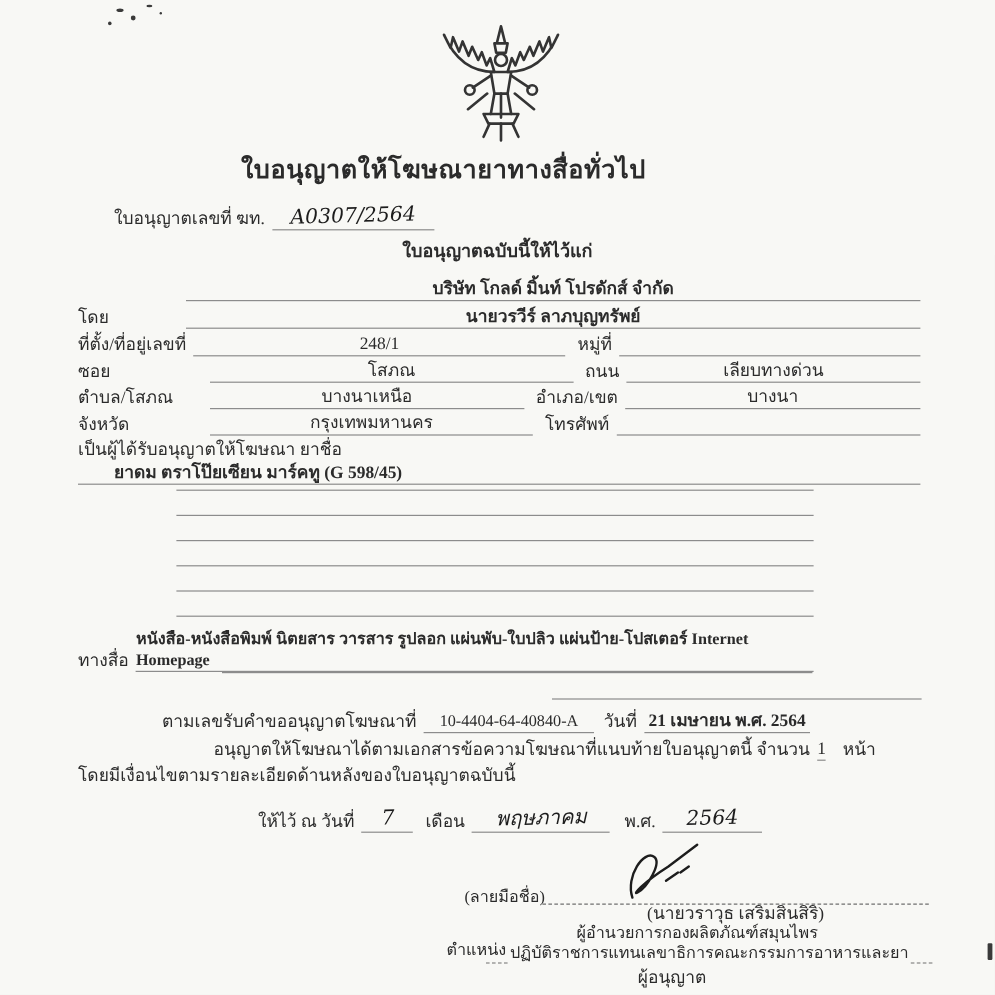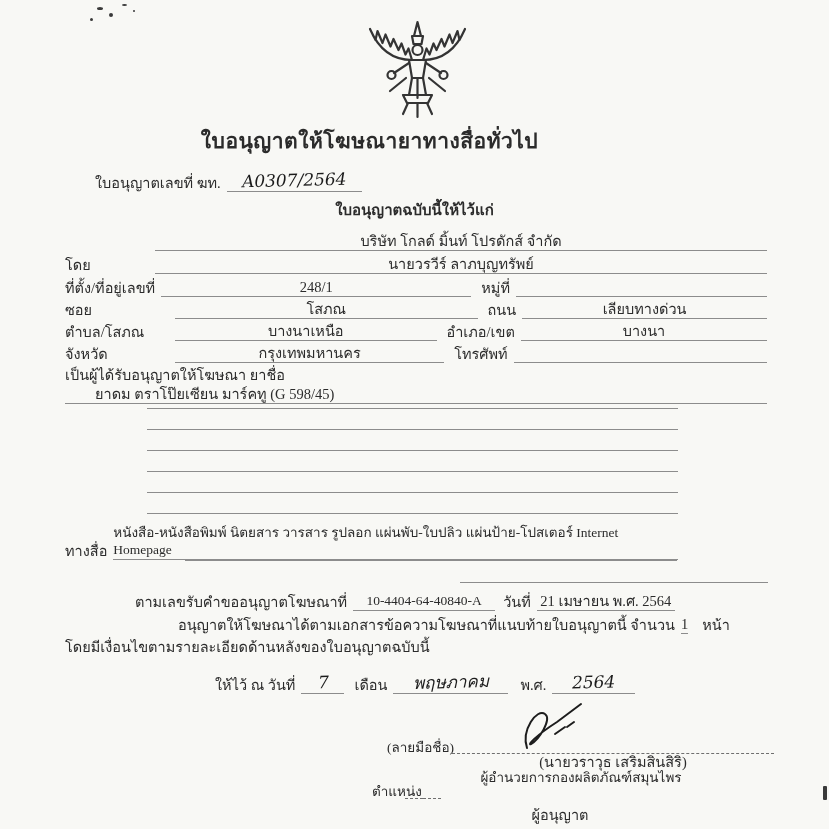--- a/index.html
+++ b/index.html
@@ -8,21 +8,21 @@
     position:relative;width:829px;height:829px;overflow:hidden;
     background:#f8f8f5;
     color:#2b2b2b;
     font-family:"Liberation Serif","DejaVu Serif",serif;
     font-size:14.5px;line-height:1.25;
   }
   .abs{position:absolute;}
   .row{display:flex;align-items:flex-end;}
   .lbl{white-space:nowrap;padding-right:6px;}
   .u{border-bottom:1px solid #8c8c8c;min-height:17px;}
-  .grow{flex:1;}
+  .grow{flex:1;font-weight:bold;}
   .center{text-align:center;}
   .title{font-size:21px;font-weight:bold;letter-spacing:.5px;}
   .heading{font-size:15px;font-weight:bold;}
   .hand{
     font-style:italic;font-family:"DejaVu Serif",serif;
     font-size:17px;color:#1c1c1c;
     transform:rotate(-1.5deg);display:inline-block;
   }
   .sigline{border-bottom:1.3px dashed #6f6f6f;}
   .blank-line{position:absolute;border-bottom:1px solid #8c8c8c;}
@@ -173,18 +173,19 @@
 
   <div class="abs small" style="left:387px;top:740px;">(ลายมือชื่อ)</div>
 
   <div class="abs sigline" style="left:452px;top:737px;width:322px;height:16px;"></div>
   <div class="abs center" style="left:452px;top:753px;width:322px;">(นายวราวุธ  เสริมสินสิริ)</div>
   <div class="abs center" style="left:420px;top:770px;width:322px;font-size:13.5px;">ผู้อำนวยการกองผลิตภัณฑ์สมุนไพร</div>
 
   <div class="abs small" style="left:372px;top:784px;">ตำแหน่ง</div>
   <div class="abs row" style="left:405px;top:786px;width:400px;">
     <span class="sigline" style="width:18px;height:12px;"></span>
+    <span class="small" style="white-space:nowrap;padding:0 2px;">ปฏิบัติราชการแทนเลขาธิการคณะกรรมการอาหารและยา</span>
     <span class="sigline" style="width:18px;height:12px;"></span>
   </div>
 
   <div class="abs center" style="left:460px;top:806px;width:200px;">ผู้อนุญาต</div>
 
 </div>
 
 </body></html>

